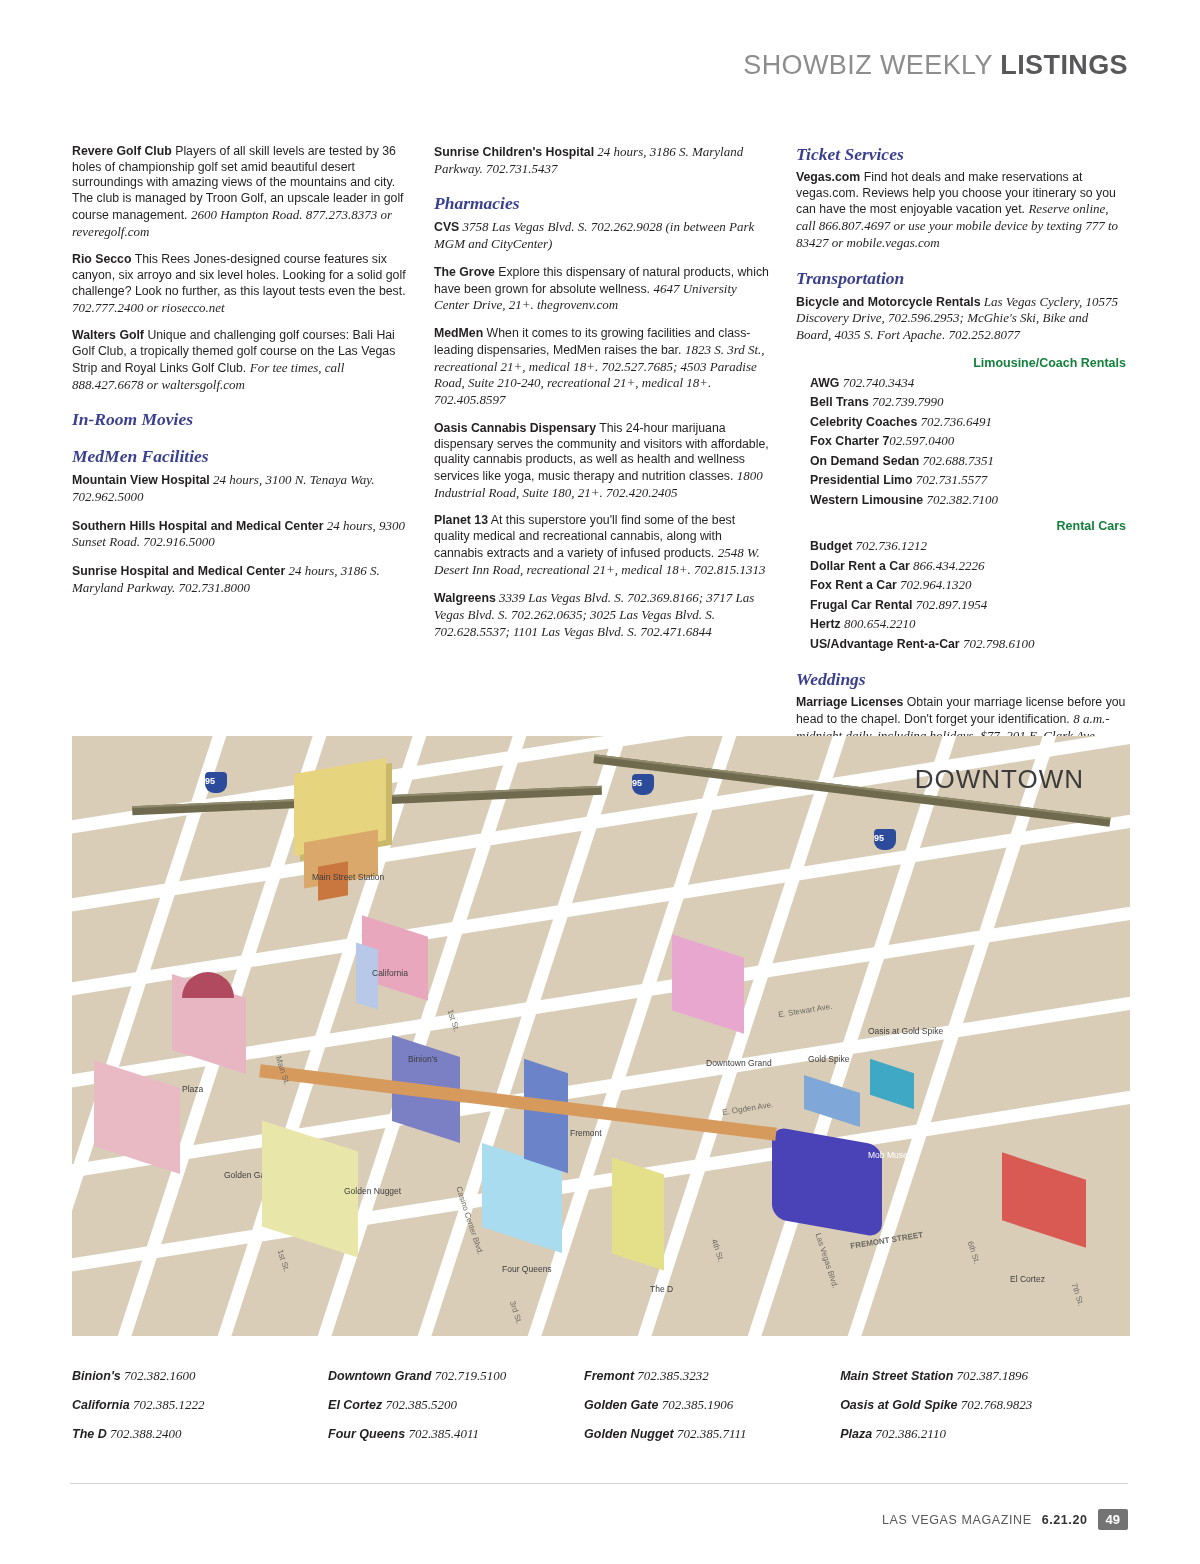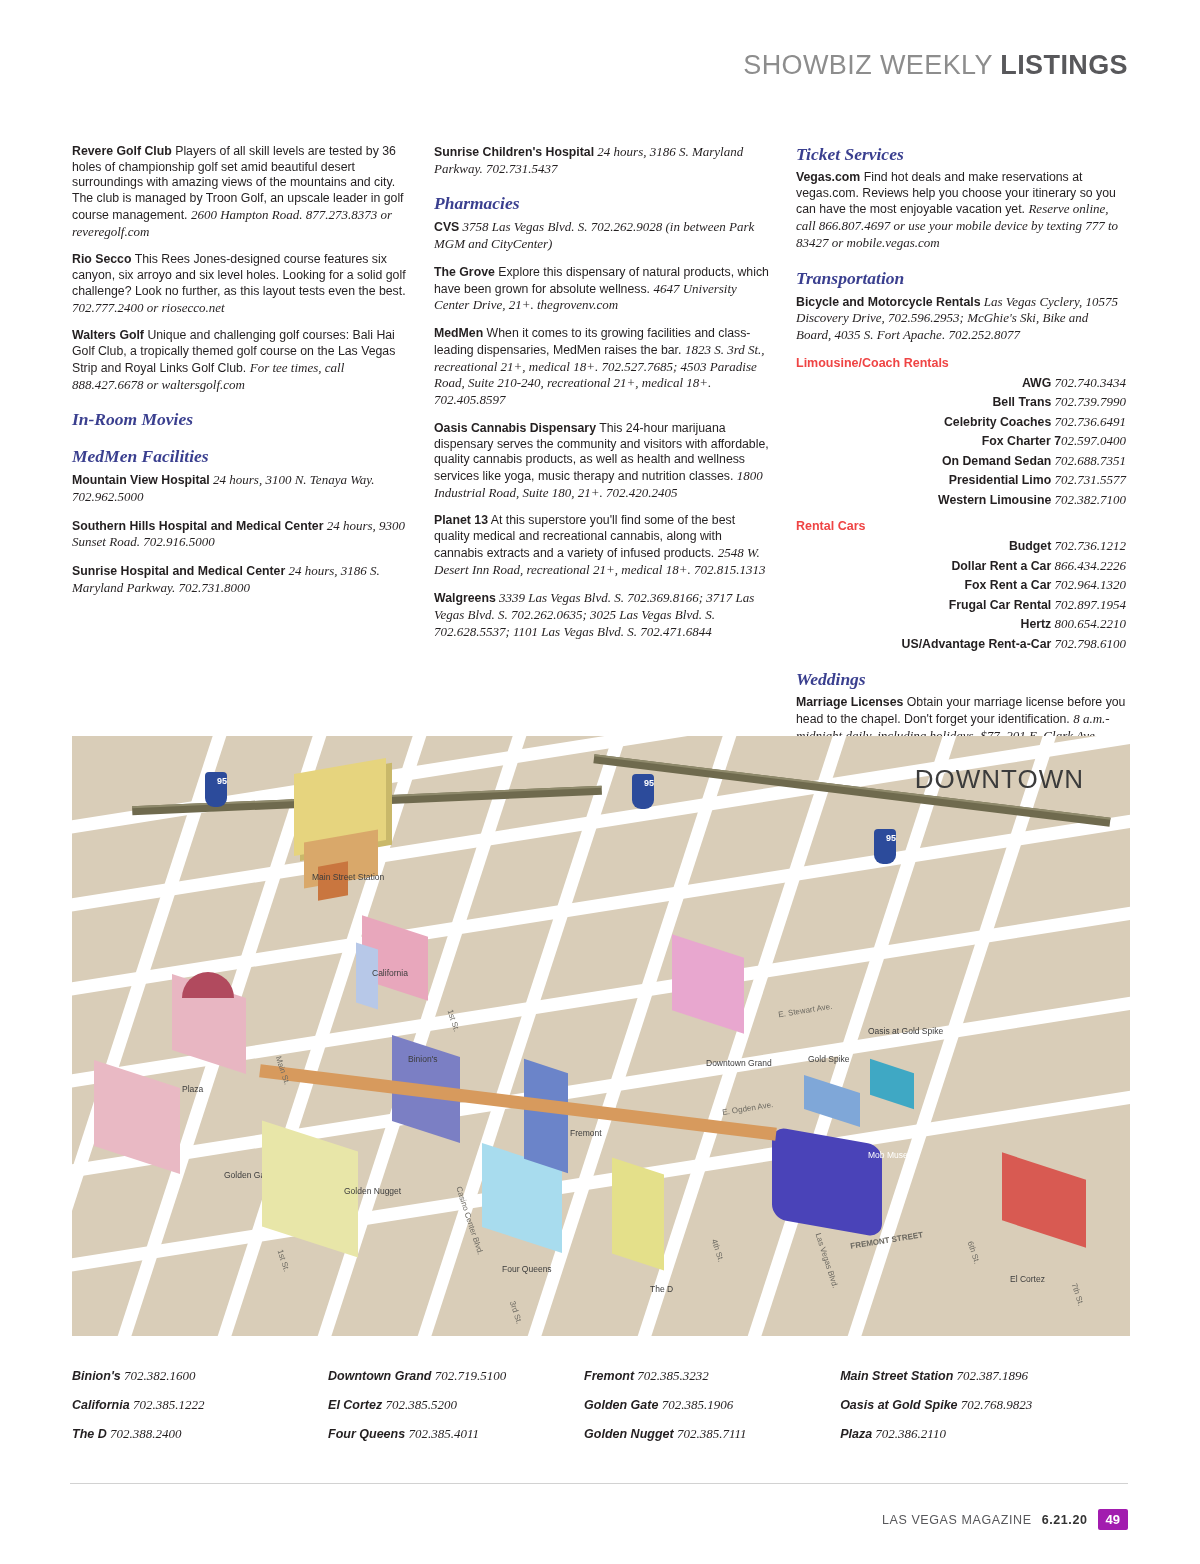--- a/index.html
+++ b/index.html
@@ -32,47 +32,48 @@
   .entry b { font-weight:700; }
   .ital { font-style:italic; font-family:"Liberation Serif", serif; font-size:13px; }
   h2.sect {
     font-family:"Liberation Serif", serif;
     font-style:italic; font-weight:700;
     color:#3a3f8f; font-size:17.5px;
     margin:16px 0 5px 0;
   }
   h2.sect.first { margin-top:0; }
   .sub {
-    color:#ef4444; font-weight:700; font-size:12.5px;
+    color:#15803d; font-weight:700; font-size:12.5px;
     margin:10px 0 3px 0;
+    text-align:right;
   }
   ul.plain { list-style:none; margin:0 0 0 14px; padding:0; }
-  ul.plain li { font-size:12.3px; line-height:1.5;text-align:right; }
+  ul.plain li { font-size:12.3px; line-height:1.5; }
   ul.plain li b { font-weight:700; }
   ul.plain li span.num { font-family:"Liberation Serif", serif; font-style:italic; font-size:13px; }
 
   
   .map-wrap {
     position:absolute; left:72px; top:736px; width:1058px; height:600px;
     background:#d9cdb8; overflow:hidden;
   }
   .map-label-downtown {
     position:absolute; right:46px; top:28px;
     font-size:26px; letter-spacing:1px; color:#3b3b3b;
   }
   .road { position:absolute; background:#ffffff; }
   .rd-h { height:13px; width:140%; left:-20%; }
   .rd-v { width:13px; height:140%; top:-20%; }
   .freeway {
     position:absolute; height:9px; background:#6f6a4e; border-top:2px solid #8f8a6c;
   }
   .shield {
-    position:absolute; width:22px; height:35px; background:#2c4b9b;
+    position:absolute; width:22px; height:21px; background:#2c4b9b;
     border-radius:4px 4px 9px 9px; color:#fff; font-size:9px;
-    text-align:right; line-height:19px; font-weight:700;
+    text-align:left; line-height:19px; font-weight:700;
   }
   .bldg { position:absolute; }
   .bname {
     position:absolute; font-size:8.5px; color:#3d3d3d; white-space:nowrap;
   }
   .stname {
     position:absolute; font-size:8px; color:#6d6a62; white-space:nowrap;
   }
 
   
@@ -90,21 +91,21 @@
   .footer {
     position:absolute; bottom:34px; right:72px;
     display:flex; align-items:center; gap:10px;
   }
   .footer .rule {
     position:absolute; right:0; bottom:46px; width:1058px; height:1px; background:#d2d2d2;
   }
   .footer .mag { font-size:12.5px; color:#58585b; letter-spacing:0.6px; }
   .footer .mag b { font-weight:700; color:#333; }
   .footer .pgnum {
-    background:#a21caf; color:#fff; font-weight:700; font-size:13px;
+    background:#737373; color:#fff; font-weight:700; font-size:13px;
     padding:3px 8px; border-radius:2px;
   }
 </style>
 </head>
 <body>
 
 <div class="page-header">
   <span>SHOWBIZ WEEKLY </span><span class="bold">LISTINGS</span>
 </div>
 

